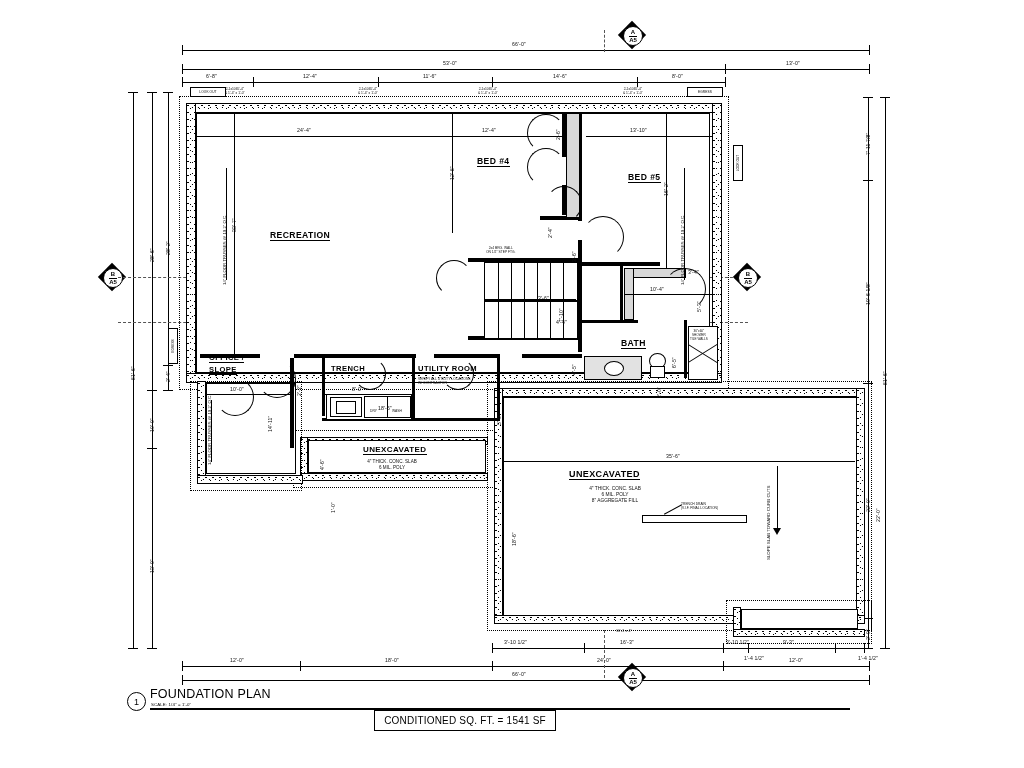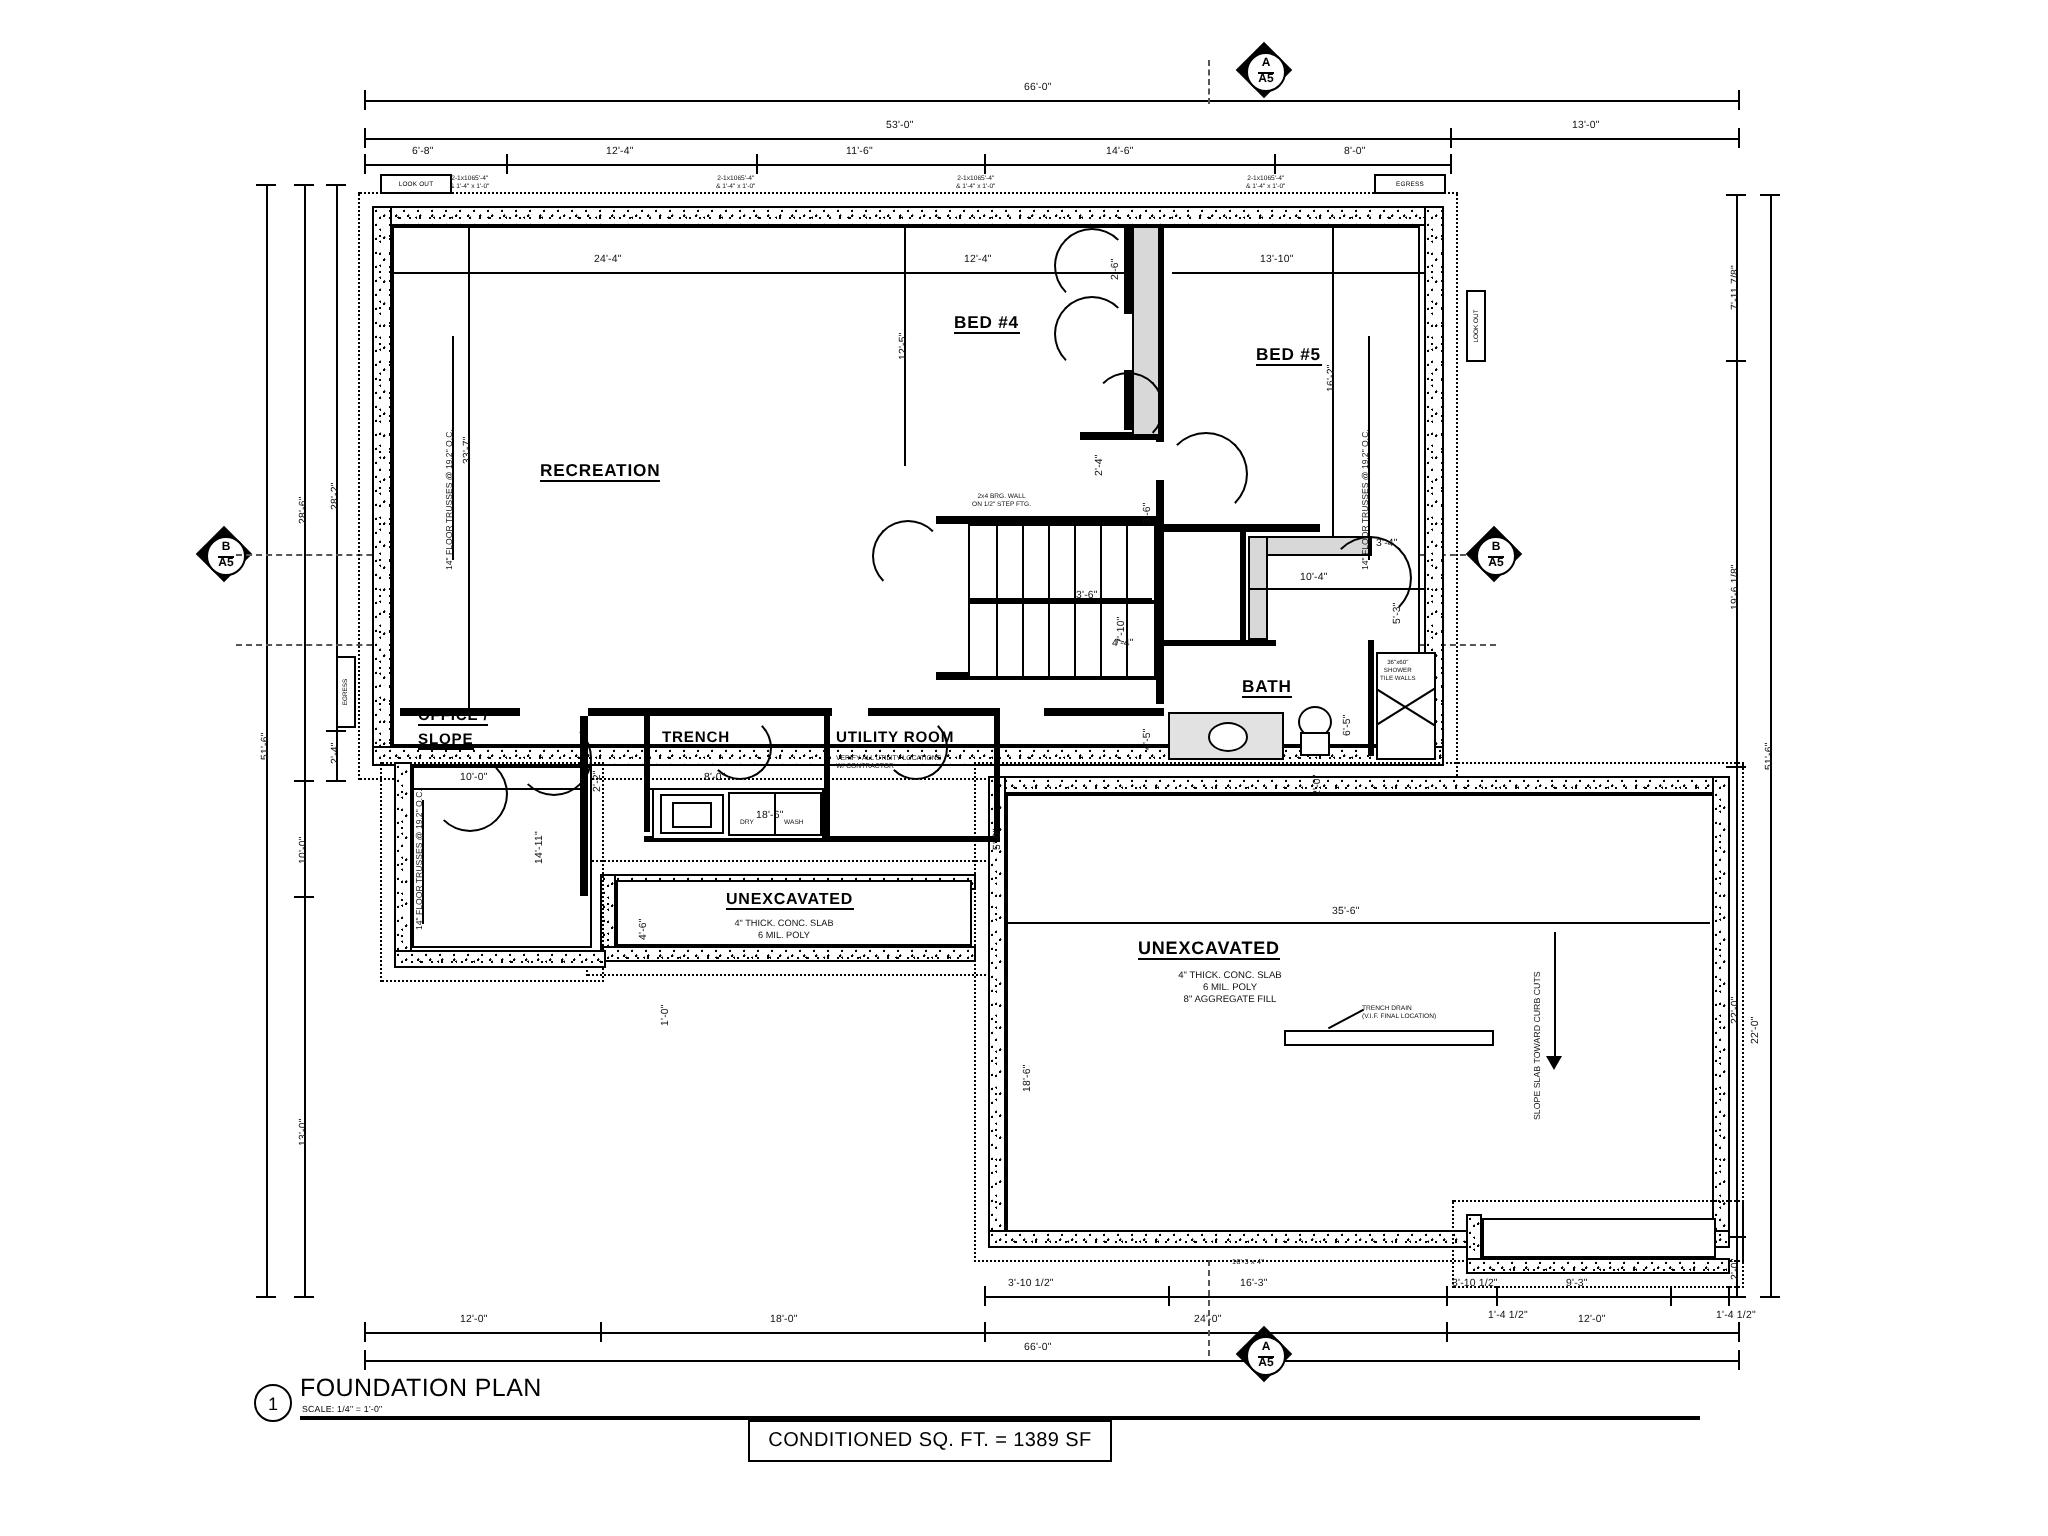--- a/index.html
+++ b/index.html
@@ -473,16 +473,16 @@
   </div>
 
   <div class="tnum" style="left:127px;top:692px;">
     <span>1</span>
   </div>
   <div class="ttl" style="left:150px;top:687px;">FOUNDATION PLAN</div>
   <div class="tscale" style="left:151px;top:702px;">SCALE: 1/4" = 1'-0"</div>
   <div class="ln hl2" style="left:150px;top:708px;width:700px;"></div>
 
   <div class="sqbox" style="left:374px;top:710px;width:180px;height:19px;">
-    <span>CONDITIONED SQ. FT. = 1389 SF</span>
+    <span>CONDITIONED SQ. FT. = 1541 SF</span>
   </div>
 
 </div>
 
 </body></html>

